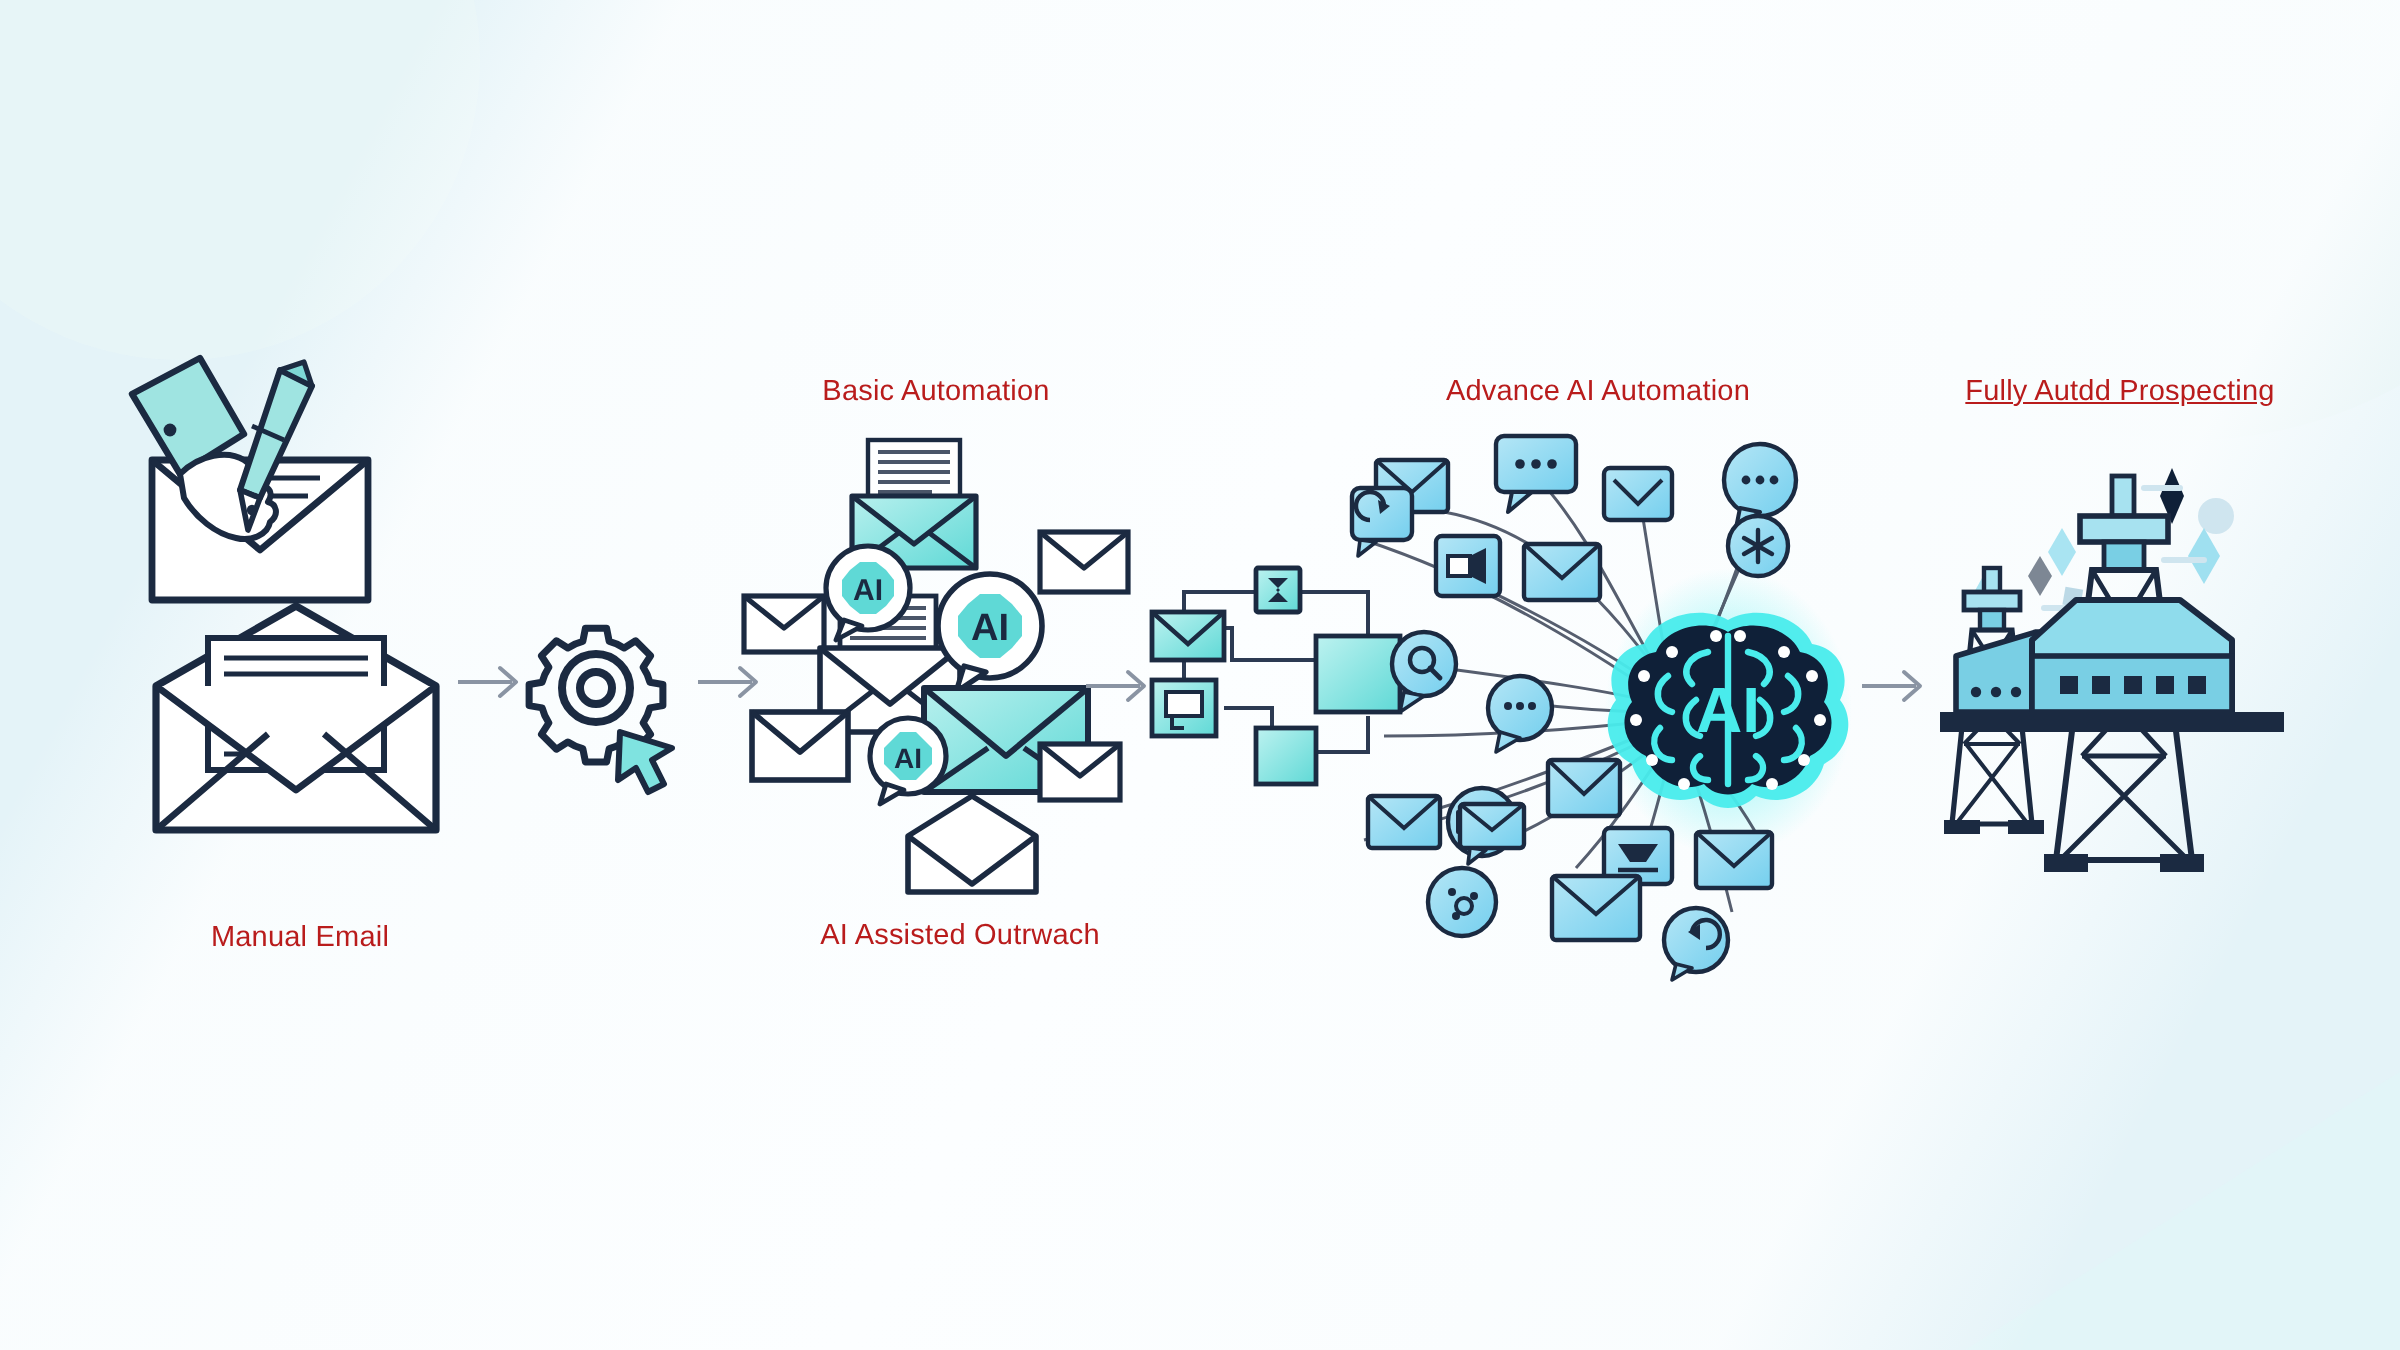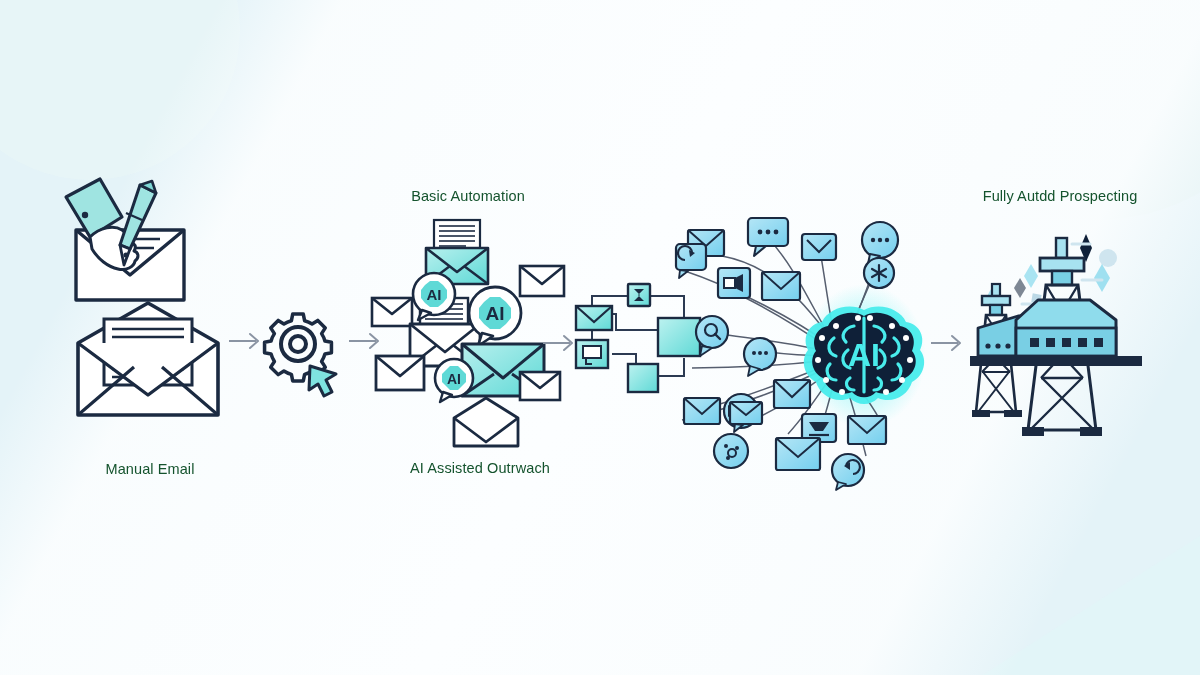--- a/index.html
+++ b/index.html
@@ -44,21 +44,21 @@
     clip-path:polygon(100% 20%,100% 100%,0% 100%);
   }
 
   
   #flow{
     position:absolute;left:0;top:0;width:1200px;height:675px;
   }
   .stage-col{position:absolute;text-align:center;}
   .stage-art{position:relative;}
   .cap{
-    font-size:14.5px;color:#14532d;letter-spacing:.1px;white-space:nowrap;
+    font-size:14.5px;color:#b91c1c;letter-spacing:.1px;white-space:nowrap;
     font-weight:400;
   }
   .cap-top{position:absolute;width:100%;text-align:center;}
   .cap-bot{position:absolute;width:100%;text-align:center;}
   .arrow{position:absolute;}
   svg{display:block;overflow:visible;}
 </style>
 </head>
 <body>
 
@@ -303,20 +303,21 @@
           </g>
 
           <g>
             <rect x="56" y="76" width="30" height="28" fill="url(#tg2)" stroke="#1b2a41" stroke-width="2.4"></rect>
           </g>
         </svg>
       </div>
     </div>
 
     <div class="stage-col" style="left:676px;top:188px;width:246px;">
+      <div class="cap cap-top" style="top:0;left:0;">Advance AI Automation</div>
       <div class="stage-art" style="margin-top:28px;">
         <svg width="246" height="272" viewBox="0 0 246 272">
           <defs>
             <radialGradient id="brainGlow" cx="50%" cy="50%" r="50%">
               <stop offset="0%" stop-color="#6ff3f3" stop-opacity="0.95"></stop>
               <stop offset="55%" stop-color="#6ff3f3" stop-opacity="0.40"></stop>
               <stop offset="100%" stop-color="#6ff3f3" stop-opacity="0"></stop>
             </radialGradient>
             <linearGradient id="nodeBlue" x1="0" y1="0" x2="1" y2="1">
               <stop offset="0%" stop-color="#b5e6f6"></stop>
@@ -510,21 +511,21 @@
     </div>
 
     <div class="arrow" style="left:930px;top:332px;">
       <svg width="36" height="22" viewBox="0 0 36 22">
         <line x1="1" y1="11" x2="28" y2="11" stroke="#8a94a3" stroke-width="2"></line>
         <polyline points="22,4 30,11 22,18" fill="none" stroke="#8a94a3" stroke-width="2" stroke-linecap="round" stroke-linejoin="round"></polyline>
       </svg>
     </div>
 
     <div class="stage-col" style="left:962px;top:188px;width:196px;">
-      <div class="cap cap-top" style="top:0;left:0;">Fully Autdd Prospecting</div>
+      <div class="cap cap-top" style="top:0;left:0;text-decoration:underline;">Fully Autdd Prospecting</div>
       <div class="stage-art" style="margin-top:28px;">
         <svg width="196" height="230" viewBox="0 0 196 230">
 
           <g>
             <path d="M118 32 L124 46 L130 32 L124 18 Z" fill="#0f2038"></path>
             <circle cx="146" cy="42" r="9" fill="#cfe5ef"></circle>
             <path d="M132 62 L140 76 L148 62 L140 48 Z" fill="#9fe0f0"></path>
             <path d="M62 60 L69 72 L76 60 L69 48 Z" fill="#a9e4f2"></path>
             <path d="M52 72 L58 82 L64 72 L58 62 Z" fill="#7d8794"></path>
             <path d="M24 82 L29 91 L34 82 L29 73 Z" fill="#a9e4f2"></path>

